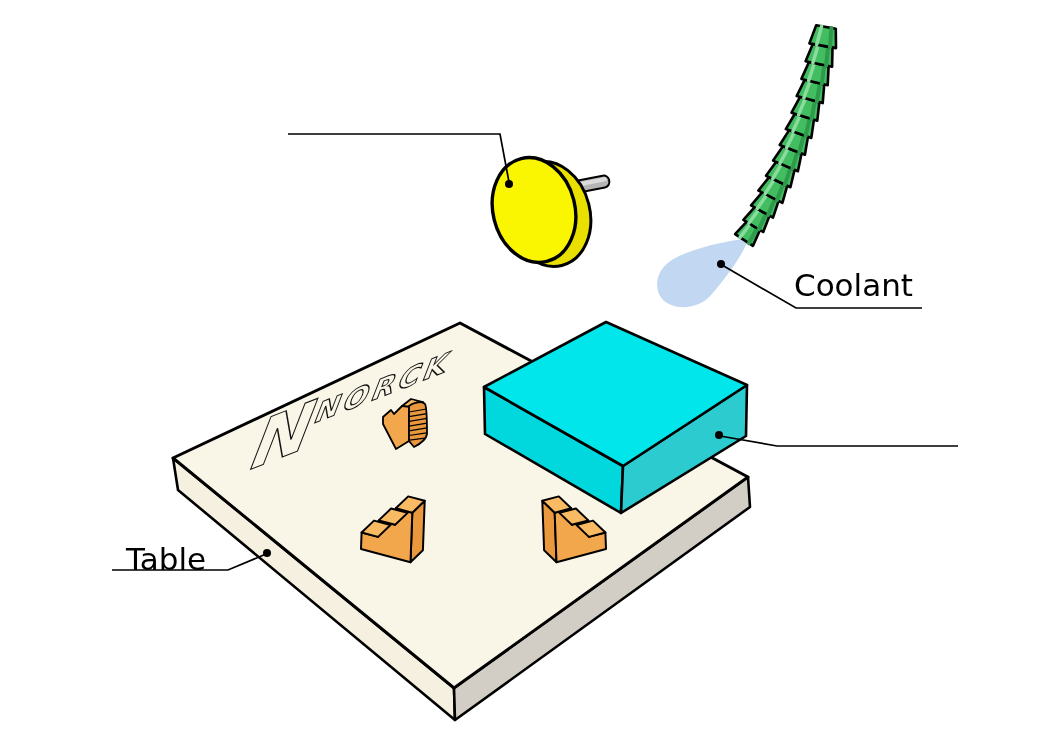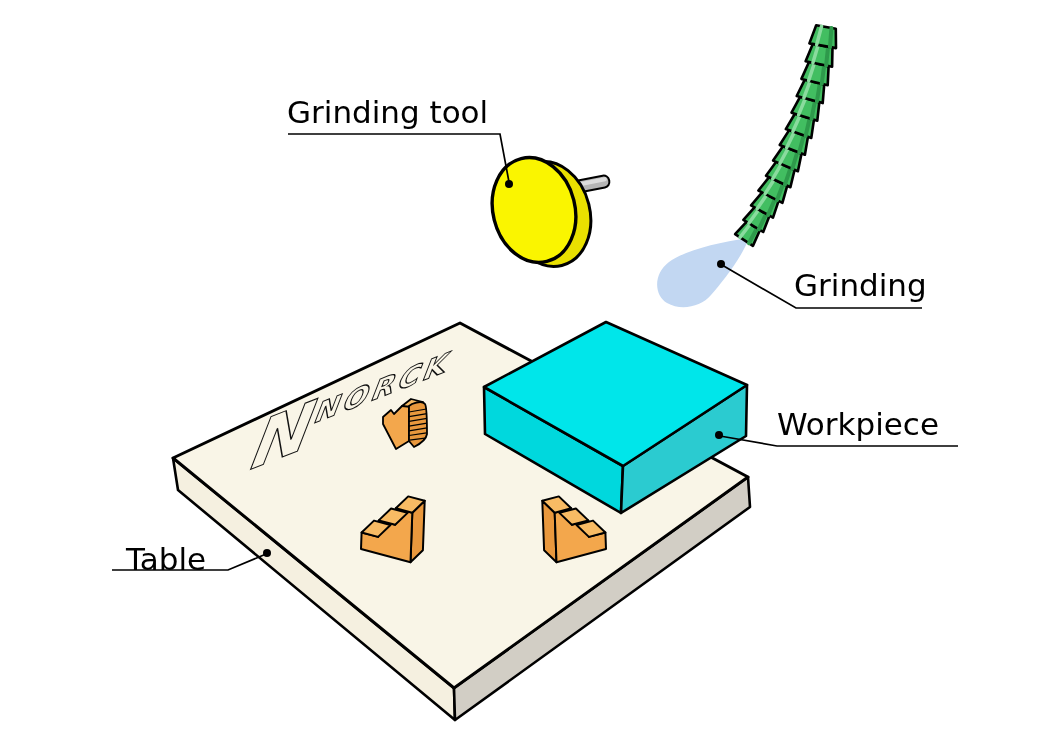--- a/index.html
+++ b/index.html
@@ -124,17 +124,15 @@
       <path d="M112,570 L228,570 L266,554"></path>
     </g>
     <g fill="#000">
       <circle cx="509" cy="184" r="4"></circle>
       <circle cx="721" cy="264" r="4"></circle>
       <circle cx="719" cy="435" r="4"></circle>
       <circle cx="267" cy="553" r="4"></circle>
     </g>
   </svg>
 
-  <div class="label" style="left:287px;top:95px">Grinding tool</div>
-  <div class="label" style="left:794px;top:268px">Grinding</div>
-  <div class="label" style="left:777px;top:407px">Workpiece</div>
+  <div class="label" style="left:794px;top:268px">Coolant</div>
   <div class="label" style="left:126px;top:542px">Table</div>
 </div>
 
 </body></html>

